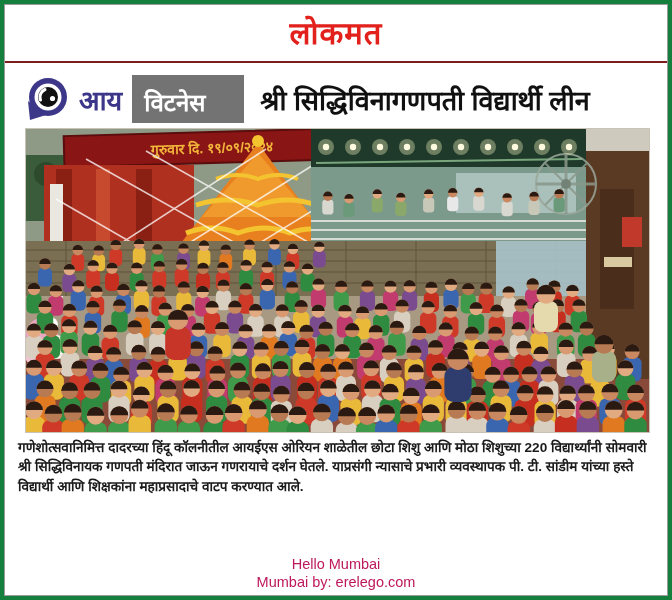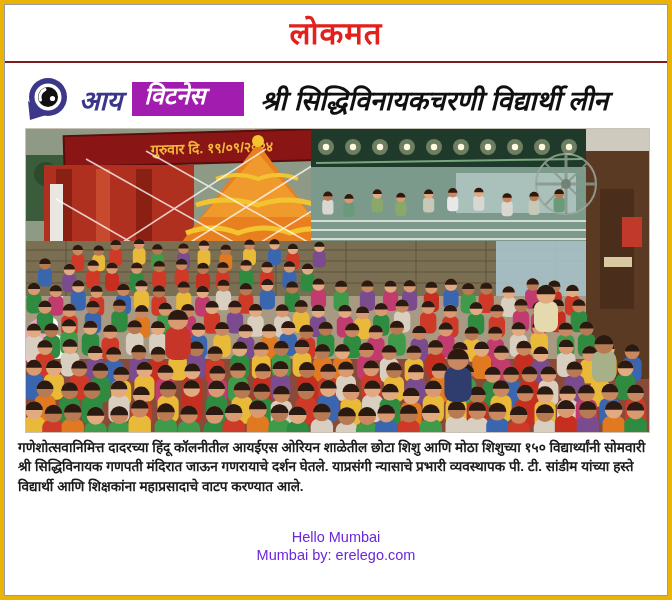--- a/index.html
+++ b/index.html
@@ -1,47 +1,47 @@
 <!DOCTYPE html>
 <html><head>
 <meta charset="utf-8">
 <style>
   html,body{margin:0;padding:0;background:#fff;}
   .frame{
     position:relative;width:672px;height:600px;box-sizing:border-box;
-    border:4px solid #eab308;background:#fdfdfd;
+    border:4px solid #15803d;background:#fdfdfd;
     font-family:"Liberation Sans","DejaVu Sans",sans-serif;
   }
   .inner{
     position:absolute;inset:0;border:1px solid #9a9a9a;box-sizing:border-box;
     overflow:hidden;background:#fff;
   }
   .masthead{height:54px;display:flex;align-items:center;justify-content:center;}
   .logo{
     font-size:31px;font-weight:800;color:#e2201c;letter-spacing:1px;
     font-family:"DejaVu Sans",sans-serif;
   }
   .mast-rule{height:2px;background:#7c1d1d;margin:2px 0 0 0;}
-  .section-header{display:flex;align-items:center;margin:13px 0 0 20px;height:46px;font-style:italic;}
+  .section-header{display:flex;align-items:center;margin:13px 0 0 20px;height:46px;}
   .eye-icon{width:46px;height:46px;flex:0 0 auto;}
   .eye-label{font-size:27px;font-weight:800;color:#3c3789;margin:0 10px 0 8px;}
   .witness-box{
-    background:#a21caf;color:#fff;font-size:24px;font-weight:800;
-    padding:0 30px 5px 12px;line-height:1.2;min-width:70px;
+    background:#737373;color:#fff;font-size:24px;font-weight:800;
+    padding:14px 30px 5px 12px;line-height:1.2;min-width:70px;
   }
   .headline{
     font-size:27px;font-weight:800;color:#101010;margin-left:16px;white-space:nowrap;
   }
   .photo-wrap{margin:6px 0 0 20px;width:623px;height:303px;border:1px solid #c9c2b6;
     box-sizing:content-box;background:#b9ab93;}
   .caption{
     width:636px;margin:5px auto 0 auto;font-size:13.6px;font-weight:700;
     line-height:1.43;color:#1b1b1b;text-align:left;
   }
-  .footer{margin-top:32px;text-align:center;color:#6d28d9;font-size:14.5px;line-height:1.25;}
+  .footer{margin-top:59px;text-align:center;color:#be185d;font-size:14.5px;line-height:1.25;}
   .footer .row2 span{margin:0 9px;}
 </style>
 </head>
 <body>
 
 <div class="frame">
   <div class="inner">
 
     <div class="masthead">
       <span class="logo">लोकमत</span>
@@ -52,21 +52,21 @@
       <svg class="eye-icon" viewBox="0 0 46 46">
         <circle cx="23" cy="21" r="19" fill="#3c3789"></circle>
         <polygon points="5,44 3,25 21,39" fill="#3c3789"></polygon>
         <circle cx="23" cy="21" r="13.5" fill="#ffffff"></circle>
         <circle cx="23" cy="21" r="10" fill="#111111"></circle>
         <path d="M 15.5 24 A 8.2 8.2 0 0 1 20 13.5" stroke="#ffffff" stroke-width="3" fill="none" stroke-linecap="round"></path>
         <circle cx="27.5" cy="22.5" r="2.6" fill="#ffffff"></circle>
       </svg>
       <span class="eye-label">आय</span>
       <span class="witness-box">विटनेस</span>
-      <span class="headline">श्री सिद्धिविनायकचरणी विद्यार्थी लीन</span>
+      <span class="headline">श्री सिद्धिविनागणपती विद्यार्थी लीन</span>
     </div>
 
     <div class="photo-wrap">
       <svg id="photo-svg" width="623" height="303" viewBox="0 0 623 303">
 
         <rect x="0" y="0" width="623" height="303" fill="#a89a82"></rect>
         <rect x="0" y="0" width="560" height="118" fill="#8e9a86"></rect>
         <rect x="0" y="230" width="623" height="73" fill="#8a4a3a"></rect>
 
         <g>
@@ -867,21 +867,21 @@
             <rect x="508" y="172" width="24" height="31" rx="8" fill="#e5d9ae"></rect>
             <circle cx="520" cy="165.16" r="9.5" fill="#e2aa80"></circle>
             <path d="M 510.5 165.16 a 9.5 9.5 0 0 1 19 0 Z" fill="#2a1a12"></path>
             <rect x="566" y="222" width="24" height="31" rx="8" fill="#a8b08a"></rect>
             <circle cx="578" cy="215.16" r="9.5" fill="#b77a52"></circle>
             <path d="M 568.5 215.16 a 9.5 9.5 0 0 1 19 0 Z" fill="#2a1a12"></path>
           </g>
         </svg>
     </div>
 
-    <div class="caption">गणेशोत्सवानिमित्त दादरच्या हिंदू कॉलनीतील आयईएस ओरियन शाळेतील छोटा शिशु आणि मोठा शिशुच्या १५० विद्यार्थ्यांनी सोमवारी श्री सिद्धिविनायक गणपती मंदिरात जाऊन गणरायाचे दर्शन घेतले. याप्रसंगी न्यासाचे प्रभारी व्यवस्थापक पी. टी. सांडीम यांच्या हस्ते विद्यार्थी आणि शिक्षकांना महाप्रसादाचे वाटप करण्यात आले.</div>
+    <div class="caption">गणेशोत्सवानिमित्त दादरच्या हिंदू कॉलनीतील आयईएस ओरियन शाळेतील छोटा शिशु आणि मोठा शिशुच्या 220 विद्यार्थ्यांनी सोमवारी श्री सिद्धिविनायक गणपती मंदिरात जाऊन गणरायाचे दर्शन घेतले. याप्रसंगी न्यासाचे प्रभारी व्यवस्थापक पी. टी. सांडीम यांच्या हस्ते विद्यार्थी आणि शिक्षकांना महाप्रसादाचे वाटप करण्यात आले.</div>
 
     <div class="footer">
       <div>Hello Mumbai</div>
       <div>Mumbai by: erelego.com</div>
     </div>
 
   </div>
 </div>
 
 </body></html>

